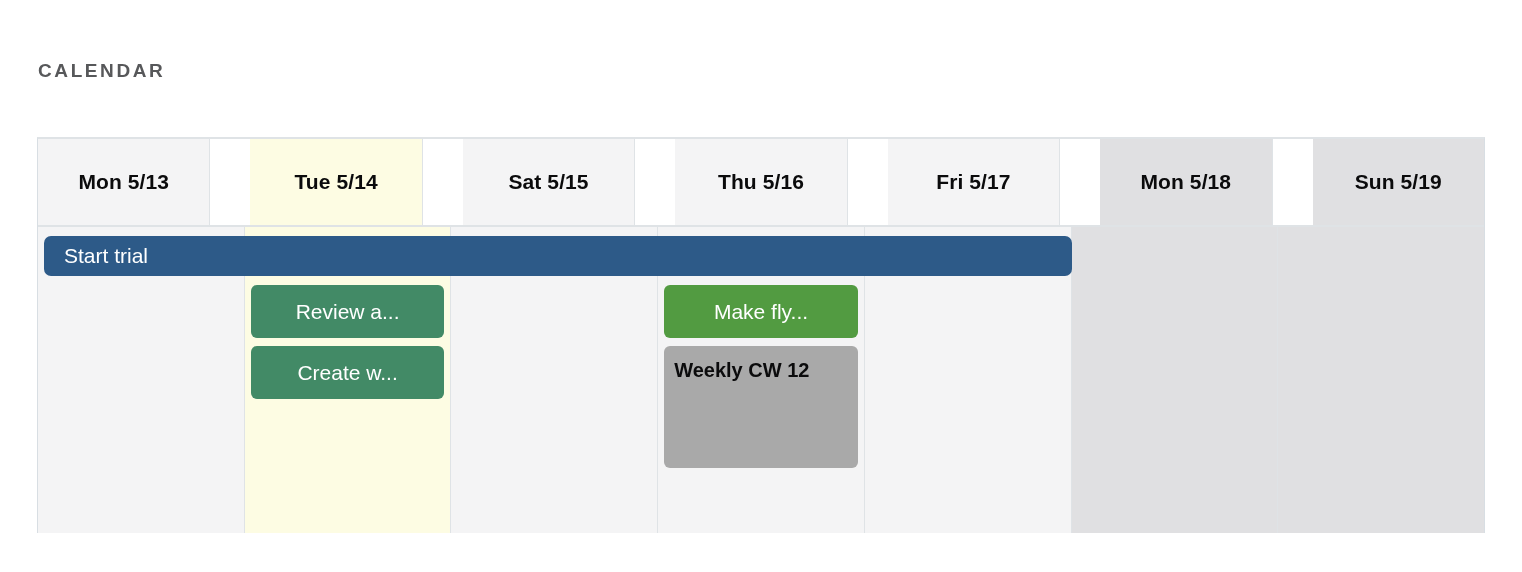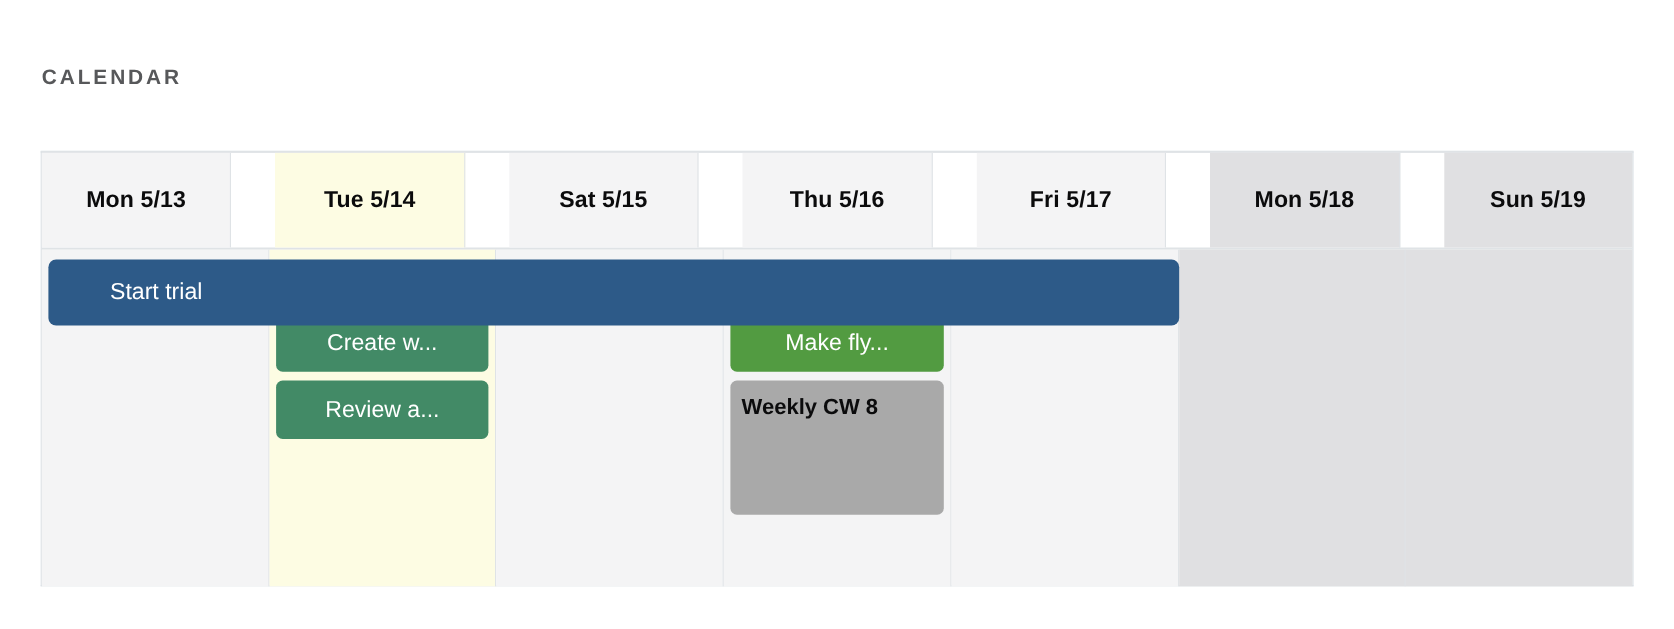--- a/index.html
+++ b/index.html
@@ -137,26 +137,26 @@
     line-height: 1.3;
     margin-top: 2px;
   }
 
   
   .allday-bar {
     position: absolute;
     left: 6px;
     top: 97px;
     width: 1028px;
-    height: 60px;
+    height: 40px;
     background: #2d5a88;
     border-radius: 7px;
     display: flex;
     align-items: center;
-    padding-left: 56px;
+    padding-left: 20px;
     box-sizing: border-box;
     z-index: 5;
   }
   .allday-bar .bar-title {
     font-size: 21px;
     color: #ffffff;
     white-space: nowrap;
     overflow: hidden;
     text-overflow: ellipsis;
   }
@@ -193,35 +193,35 @@
         <span class="daylabel">Sun 5/19</span>
       </div>
     </div>
 
     <div class="cal-body">
 
       <div class="bcell"></div>
 
       <div class="bcell is-today">
         <div class="chip timed-chip" style="background: rgb(66, 138, 102);">
+          <span class="chip-title">Review a...</span>
+        </div>
+        <div class="chip timed-chip" style="background: rgb(66, 138, 102);">
           <span class="chip-title">Create w...</span>
-        </div>
-        <div class="chip timed-chip" style="background: rgb(66, 138, 102);">
-          <span class="chip-title">Review a...</span>
         </div>
       </div>
 
       <div class="bcell"></div>
 
       <div class="bcell">
         <div class="chip timed-chip" style="background: rgb(82, 155, 65);">
           <span class="chip-title">Make fly...</span>
         </div>
         <div class="chip detail-chip" style="background: rgb(169, 169, 169);">
-          <div class="chip-title">Weekly CW 8</div>
+          <div class="chip-title">Weekly CW 12</div>
         </div>
       </div>
 
       <div class="bcell"></div>
       <div class="bcell is-weekend"></div>
       <div class="bcell is-weekend"></div>
 
     </div>
 
     <div class="allday-bar" style="background: rgb(45, 90, 136);">

